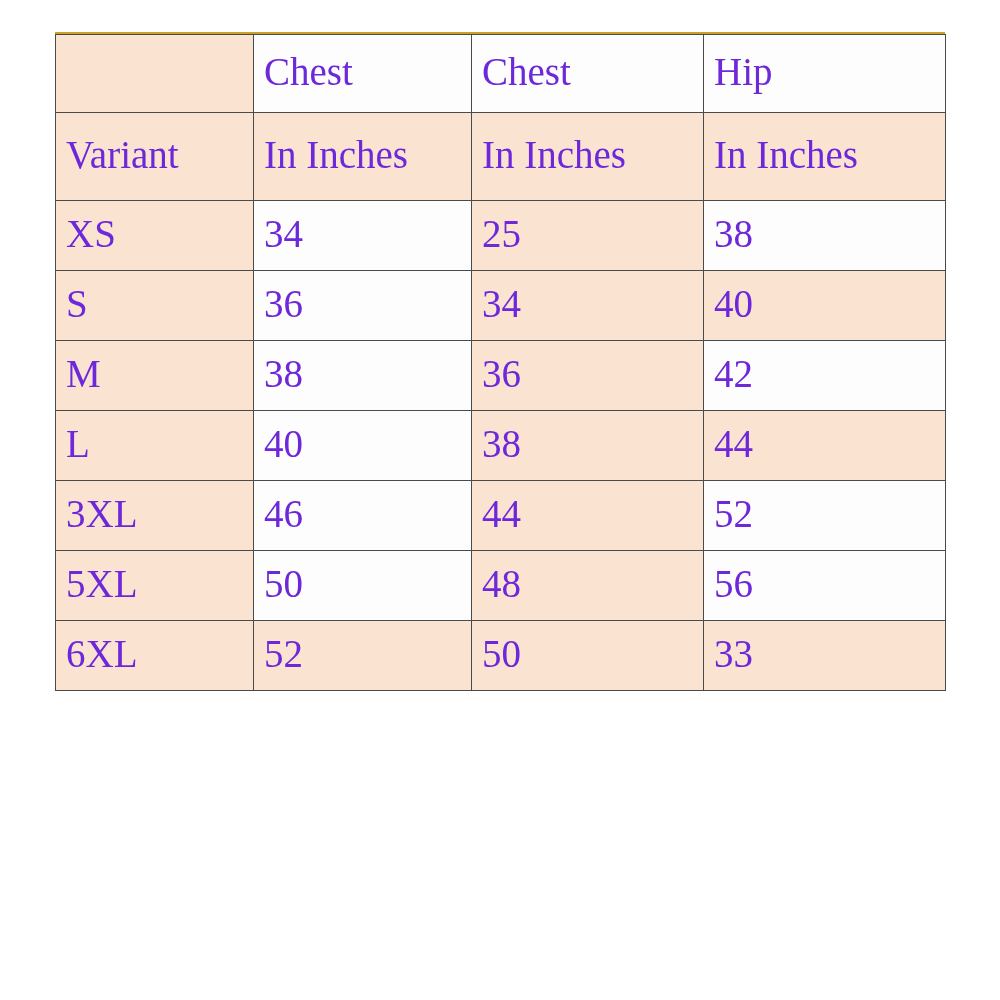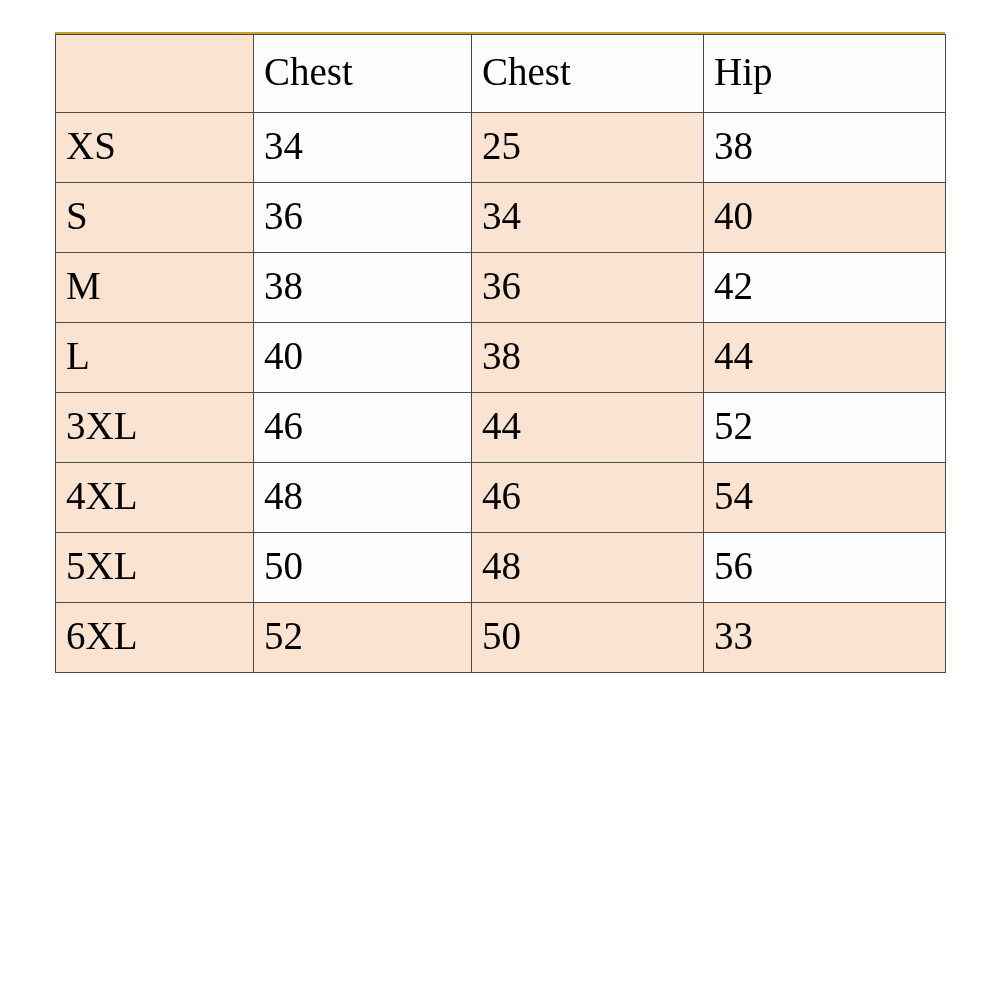--- a/index.html
+++ b/index.html
@@ -33,21 +33,21 @@
   }
   table.size-chart col.c0 { width: 198px; }
   table.size-chart col.c1 { width: 218px; }
   table.size-chart col.c2 { width: 232px; }
   table.size-chart col.c3 { width: 242px; }
   table.size-chart td {
     border: 1px solid #4a4a4a;
     padding: 4px 10px 6px 10px;
     font-size: 39px;
     line-height: 1.08;
-    color: #000000;
+    color: #6d28d9;
     vertical-align: middle;
     background: #fbe3d2;
     height: 70px;
     box-sizing: border-box;
     white-space: nowrap;
     overflow: hidden;
   }
   table.size-chart td.light {
     background: #fdfdfd;
   }
@@ -84,20 +84,26 @@
           <col class="c2">
           <col class="c3">
       </colgroup>
       <tbody>
         <tr class="head-top">
           <td class="empty"></td>
           <td class="light">Chest</td>
           <td class="light">Chest</td>
           <td class="light">Hip</td>
         </tr>
+        <tr class="head-units">
+          <td>Variant</td>
+          <td>In Inches</td>
+          <td>In Inches</td>
+          <td>In Inches</td>
+        </tr>
 
         <tr>
           <td>XS</td>
           <td class="light">34</td>
           <td>25</td>
           <td class="light">38</td>
         </tr>
         <tr>
           <td>S</td>
           <td class="light">36</td>
@@ -116,26 +122,20 @@
           <td>38</td>
           <td>44</td>
         </tr>
         <tr>
           <td>3XL</td>
           <td class="light">46</td>
           <td>44</td>
           <td class="light">52</td>
         </tr>
         <tr>
-          <td>4XL</td>
-          <td class="light">48</td>
-          <td>46</td>
-          <td>54</td>
-        </tr>
-        <tr>
           <td>5XL</td>
           <td class="light">50</td>
           <td>48</td>
           <td class="light">56</td>
         </tr>
         <tr>
           <td>6XL</td>
           <td>52</td>
           <td>50</td>
           <td>33</td>

